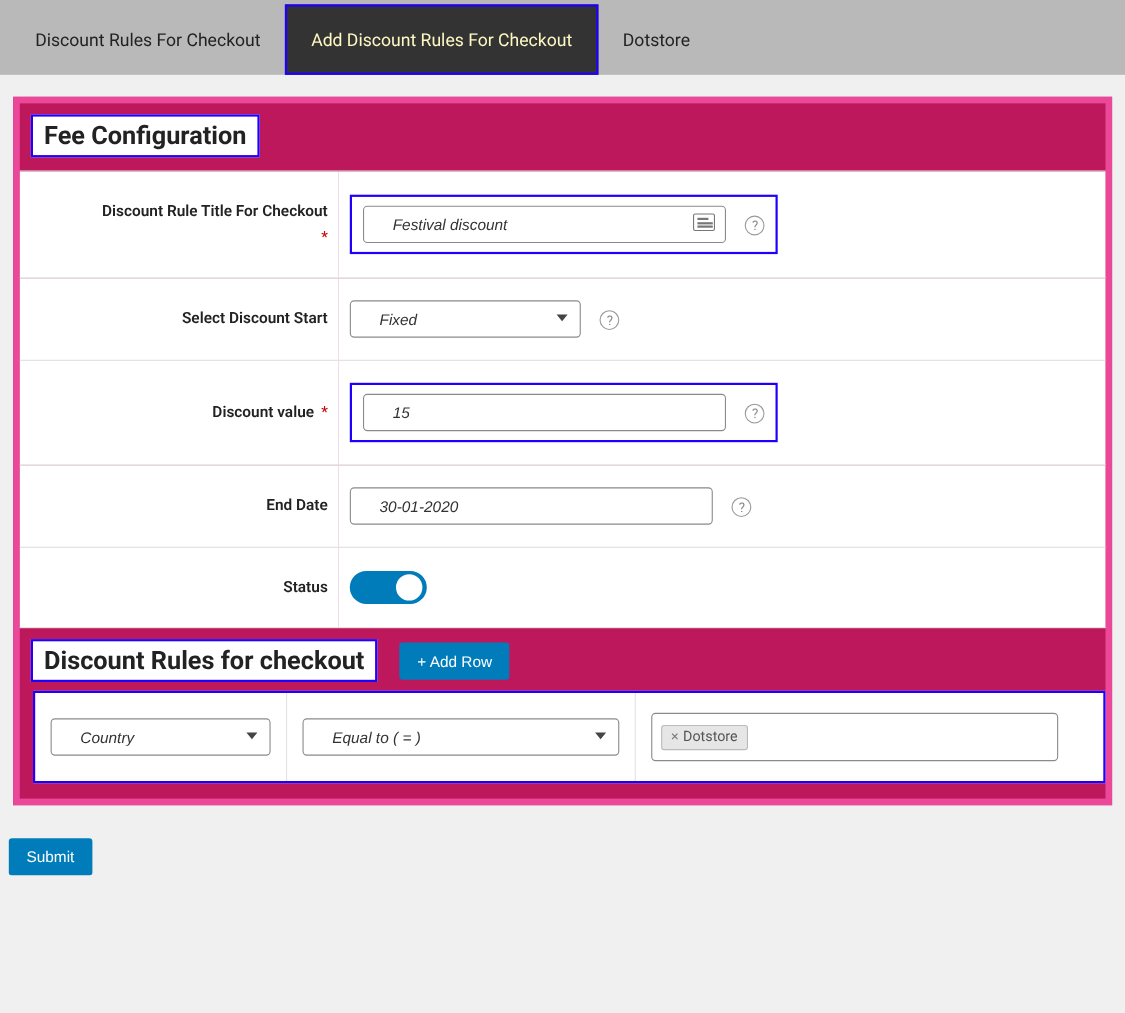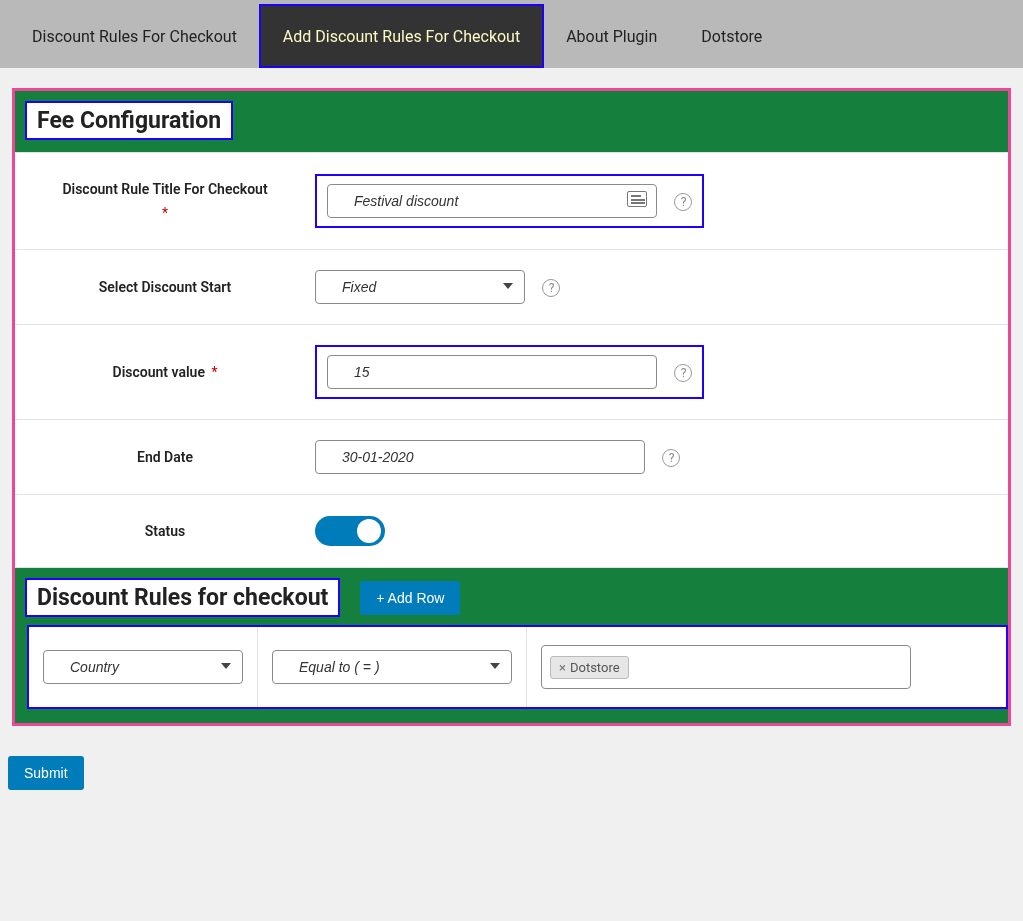--- a/index.html
+++ b/index.html
@@ -25,43 +25,43 @@
   font-size: 16px;
   color: #222;
 }
 .tab.active {
   background: #333;
   color: #fef9c3;
   border: 2px solid #1f00ff;
 }
 .panel {
   margin: 20px 12px 0 12px;
-  background: #15803d;
-  border: 3px solid #ec4899;
+  background: #be185d;
+  border: 6px solid #ec4899;
 }
 .section-title {
   display: inline-block;
   font-size: 23px;
   font-weight: 700;
   padding: 4px 10px;
   margin: 10px 0 12px 10px;
   border: 2px solid #1f00ff;
   background: #fff;
 }
 .form-table {
   width: 100%;
   border-collapse: collapse;
 }
 .form-table tr {
   background: #fff;
   border-top: 1px solid #e3e3e3;
   border-bottom: 1px solid #e3e3e3;
 }
 .form-table th {
-  text-align: center;
+  text-align: right;
   font-weight: 600;
   font-size: 14px;
   width: 290px;
   padding: 28px 10px 28px 20px;
   vertical-align: middle;
 }
 .form-table td {
   padding: 20px 10px;
   vertical-align: middle;
 }
@@ -162,21 +162,21 @@
   background: #fff;
   margin: 8px 0 14px 12px;
 }
 .rules-cell {
   padding: 18px 14px;
   border-right: 1px solid #e3e3e3;
   display: flex; align-items: center;
 }
 .rules-cell:last-child { border-right: none; flex: 1; }
 .rules-cell .select-wrap select { width: 200px; }
-.rules-cell:nth-child(2) .select-wrap select { width: 240px; }
+.rules-cell:nth-child(2) .select-wrap select { width: 288px; }
 .tag-input {
   border: 1px solid #8a8a8a; border-radius: 4px;
   padding: 8px; min-height: 44px; width: 370px;
   display: flex; align-items: center;
 }
 .tag {
   background: #e6e6e6;
   border: 1px solid #bbb; border-radius: 3px;
   padding: 3px 8px;
   font-size: 13px; color: #555;
@@ -184,21 +184,20 @@
 }
 .tag .x { margin-right: 4px; color: #777; cursor: pointer; }
 .submit-wrap { padding: 30px 0 0 8px; }
 </style>
 </head>
 <body>
 
 <div class="tabs">
   <div class="tab">Discount Rules For Checkout</div>
   <div class="tab active">Add Discount Rules For Checkout</div>
-  <div class="tab">About Plugin</div>
   <div class="tab">Dotstore</div>
 </div>
 
 <div class="panel">
   <div class="section-title">Fee Configuration</div>
 
   <table class="form-table">
     <tbody>
         <tr>
       <th class="th-multirow">

